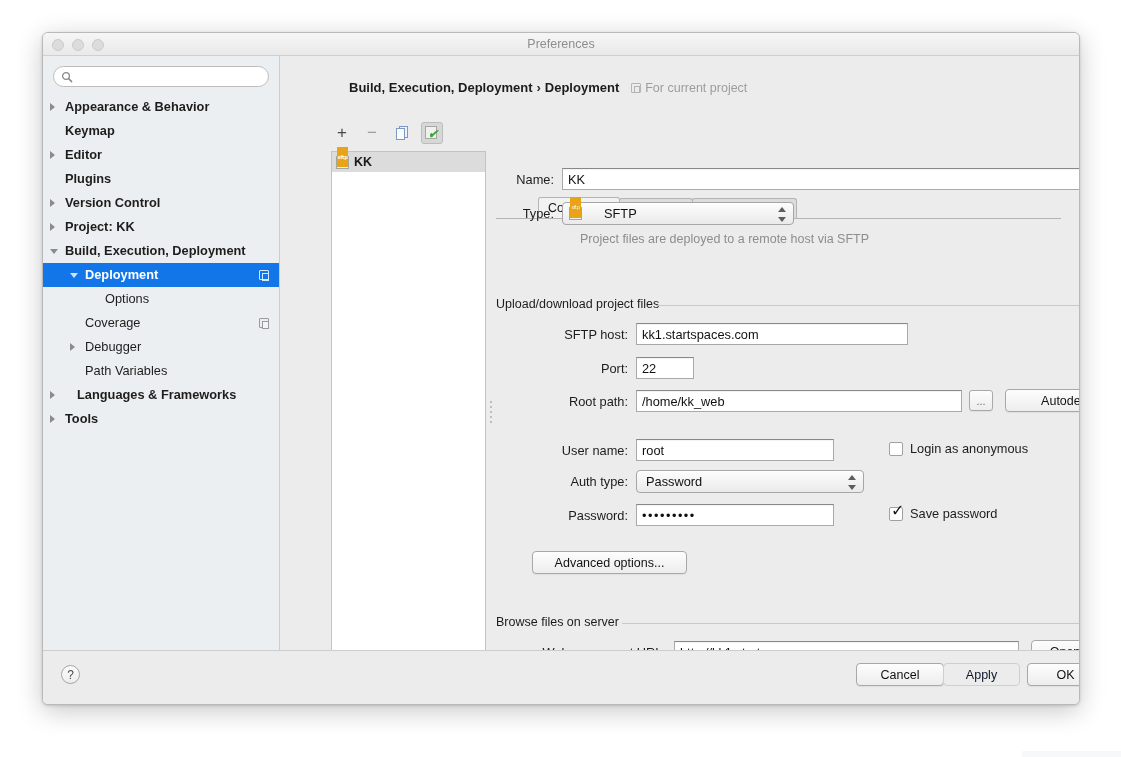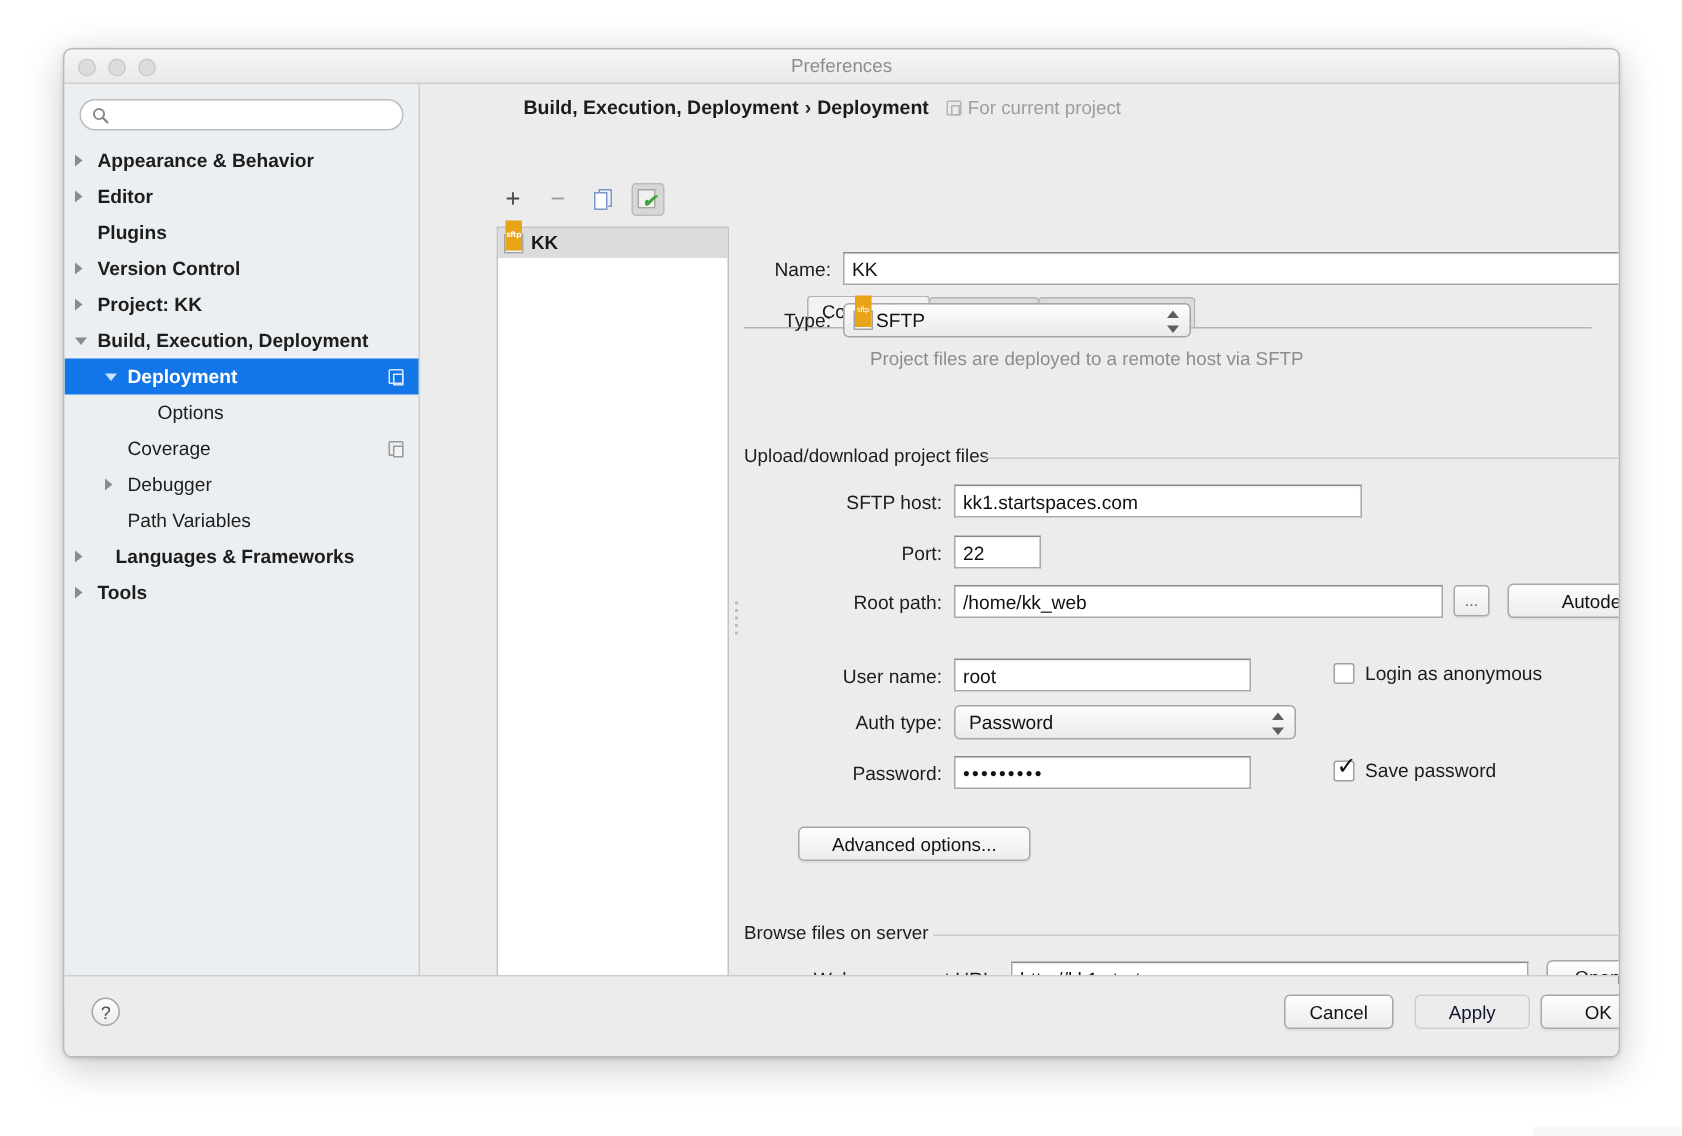--- a/index.html
+++ b/index.html
@@ -107,21 +107,21 @@
   .tree-row.selected .proj-ico { border-color: #d8e8fb; }
   .tree-row.selected .proj-ico::after { border-color:#d8e8fb; background:transparent; }
 
   
   #content {
     position: absolute; left: 238px; top: 0; right: 0;
     height: 618px;
     background: #ececec;
   }
   .crumb {
-    position: absolute; left: 50px; top: 8px;
+    position: absolute; left: 50px; top: 24px;
     font-size: 13px; color: #1c1c1c; font-weight: bold;
     white-space: nowrap;
     padding-left: 18px;
   }
   .crumb .sep { font-weight: bold; color:#2b2b2b; margin: 0 4px; }
   .crumb .scope {
     font-weight: normal; color: #9d9d9d; margin-left: 12px; font-size: 12.5px;
   }
   .crumb .scope-ico {
     display: inline-block; position: relative;
@@ -383,20 +383,21 @@
         <div class="search-box">
           <svg class="search-ico" viewBox="0 0 12 12">
             <circle cx="5" cy="5" r="3.4" fill="none" stroke="#8a8a8a" stroke-width="1.3"></circle>
             <line x1="7.6" y1="7.6" x2="10.6" y2="10.6" stroke="#8a8a8a" stroke-width="1.5" stroke-linecap="round"></line>
           </svg>
           <input class="search-input" type="text" placeholder="" style="">
         </div>
       </div>
       <div class="tree" id="tree">
           <div class="tree-row bold"><span class="arrow" style="left: 7px;"></span><span class="lbl" style="margin-left: 22px;">Appearance &amp; Behavior</span></div>
+          <div class="tree-row bold"><span class="lbl" style="margin-left: 22px;">Keymap</span></div>
           <div class="tree-row bold"><span class="arrow" style="left: 7px;"></span><span class="lbl" style="margin-left: 22px;">Editor</span></div>
           <div class="tree-row bold"><span class="lbl" style="margin-left: 22px;">Plugins</span></div>
           <div class="tree-row bold"><span class="arrow" style="left: 7px;"></span><span class="lbl" style="margin-left: 22px;">Version Control</span></div>
           <div class="tree-row bold"><span class="arrow" style="left: 7px;"></span><span class="lbl" style="margin-left: 22px;">Project: KK</span></div>
           <div class="tree-row bold"><span class="arrow open" style="left: 7px;"></span><span class="lbl" style="margin-left: 22px;">Build, Execution, Deployment</span></div>
           <div class="tree-row bold selected"><span class="arrow open" style="left: 27px;"></span><span class="lbl" style="margin-left: 42px;">Deployment</span><span class="proj-ico"></span></div>
           <div class="tree-row"><span class="lbl" style="margin-left: 62px;">Options</span></div>
           <div class="tree-row"><span class="lbl" style="margin-left: 42px;">Coverage</span><span class="proj-ico"></span></div>
           <div class="tree-row"><span class="arrow" style="left: 27px;"></span><span class="lbl" style="margin-left: 42px;">Debugger</span></div>
           <div class="tree-row"><span class="lbl" style="margin-left: 42px;">Path Variables</span></div>
@@ -450,21 +451,21 @@
         <div id="tabs">
             <div class="tab active">Connection</div>
             <div class="tab">Mappings</div>
             <div class="tab">Excluded Paths</div>
           </div>
         <div id="tab-underline"></div>
 
         <div class="flabel" style="left:0;top:84px;width:58px;">Type:</div>
         <div class="combo" style="left:66px;top:80px;width:232px;">
           <span class="sftp-badge" style="left:6px;top:4px;"></span>
-          <span style="margin-left:12px;">SFTP</span>
+          <span style="margin-left:32px;">SFTP</span>
           <span class="arrows">
               <i class="up"></i>
               <i class="dn"></i>
             </span>
         </div>
         <div class="hint" style="left:84px;top:110px;">Project files are deployed to a remote host via SFTP</div>
 
         <div class="group" style="left:0;top:175px;width:842px;">
           <span>Upload/download project files</span>
           <span class="line" style="left:160px;right:0;"></span>
@@ -515,21 +516,21 @@
 
         <div class="flabel" style="left:0;top:523px;width:170px;">Web server root URL:</div>
         <input class="finput" style="left: 178px; top: 519px; width: 345px;" type="text" value="http://kk1.startspaces.com">
         <div class="btn" style="left:535px;top:518px;width:68px;">Open</div>
 
       </div>
     </div>
 
     <div id="footer">
       <div class="help-btn">?</div>
-      <div class="btn" style="left:813px;width:73px;">Cancel</div>
+      <div class="btn" style="left:813px;width:88px;">Cancel</div>
       <div class="btn disabled" style="left:900px;width:77px;border-color:#cfcfcf;background:#ececec;box-shadow:none;">Apply</div>
       <div class="btn" style="left:984px;width:77px;">OK</div>
     </div>
 
   </div>
 </div>
 
 <div id="watermark">
   <span class="cloud">
     <svg width="22" height="14" viewBox="0 0 22 14">

